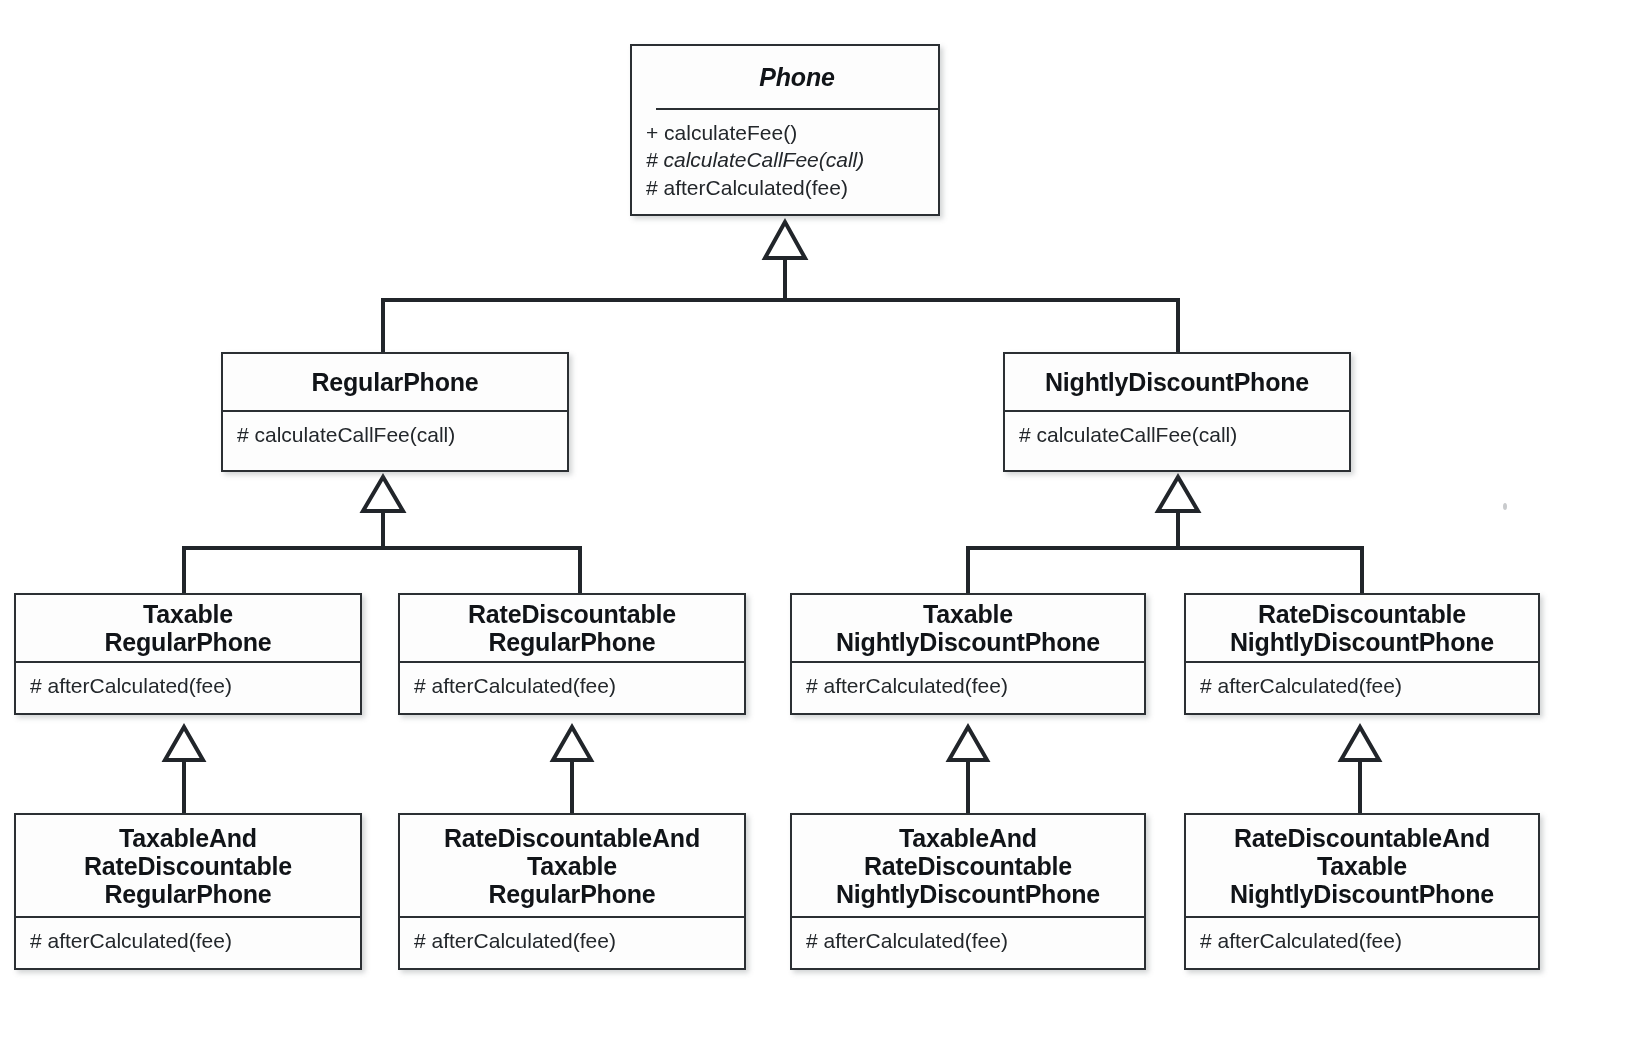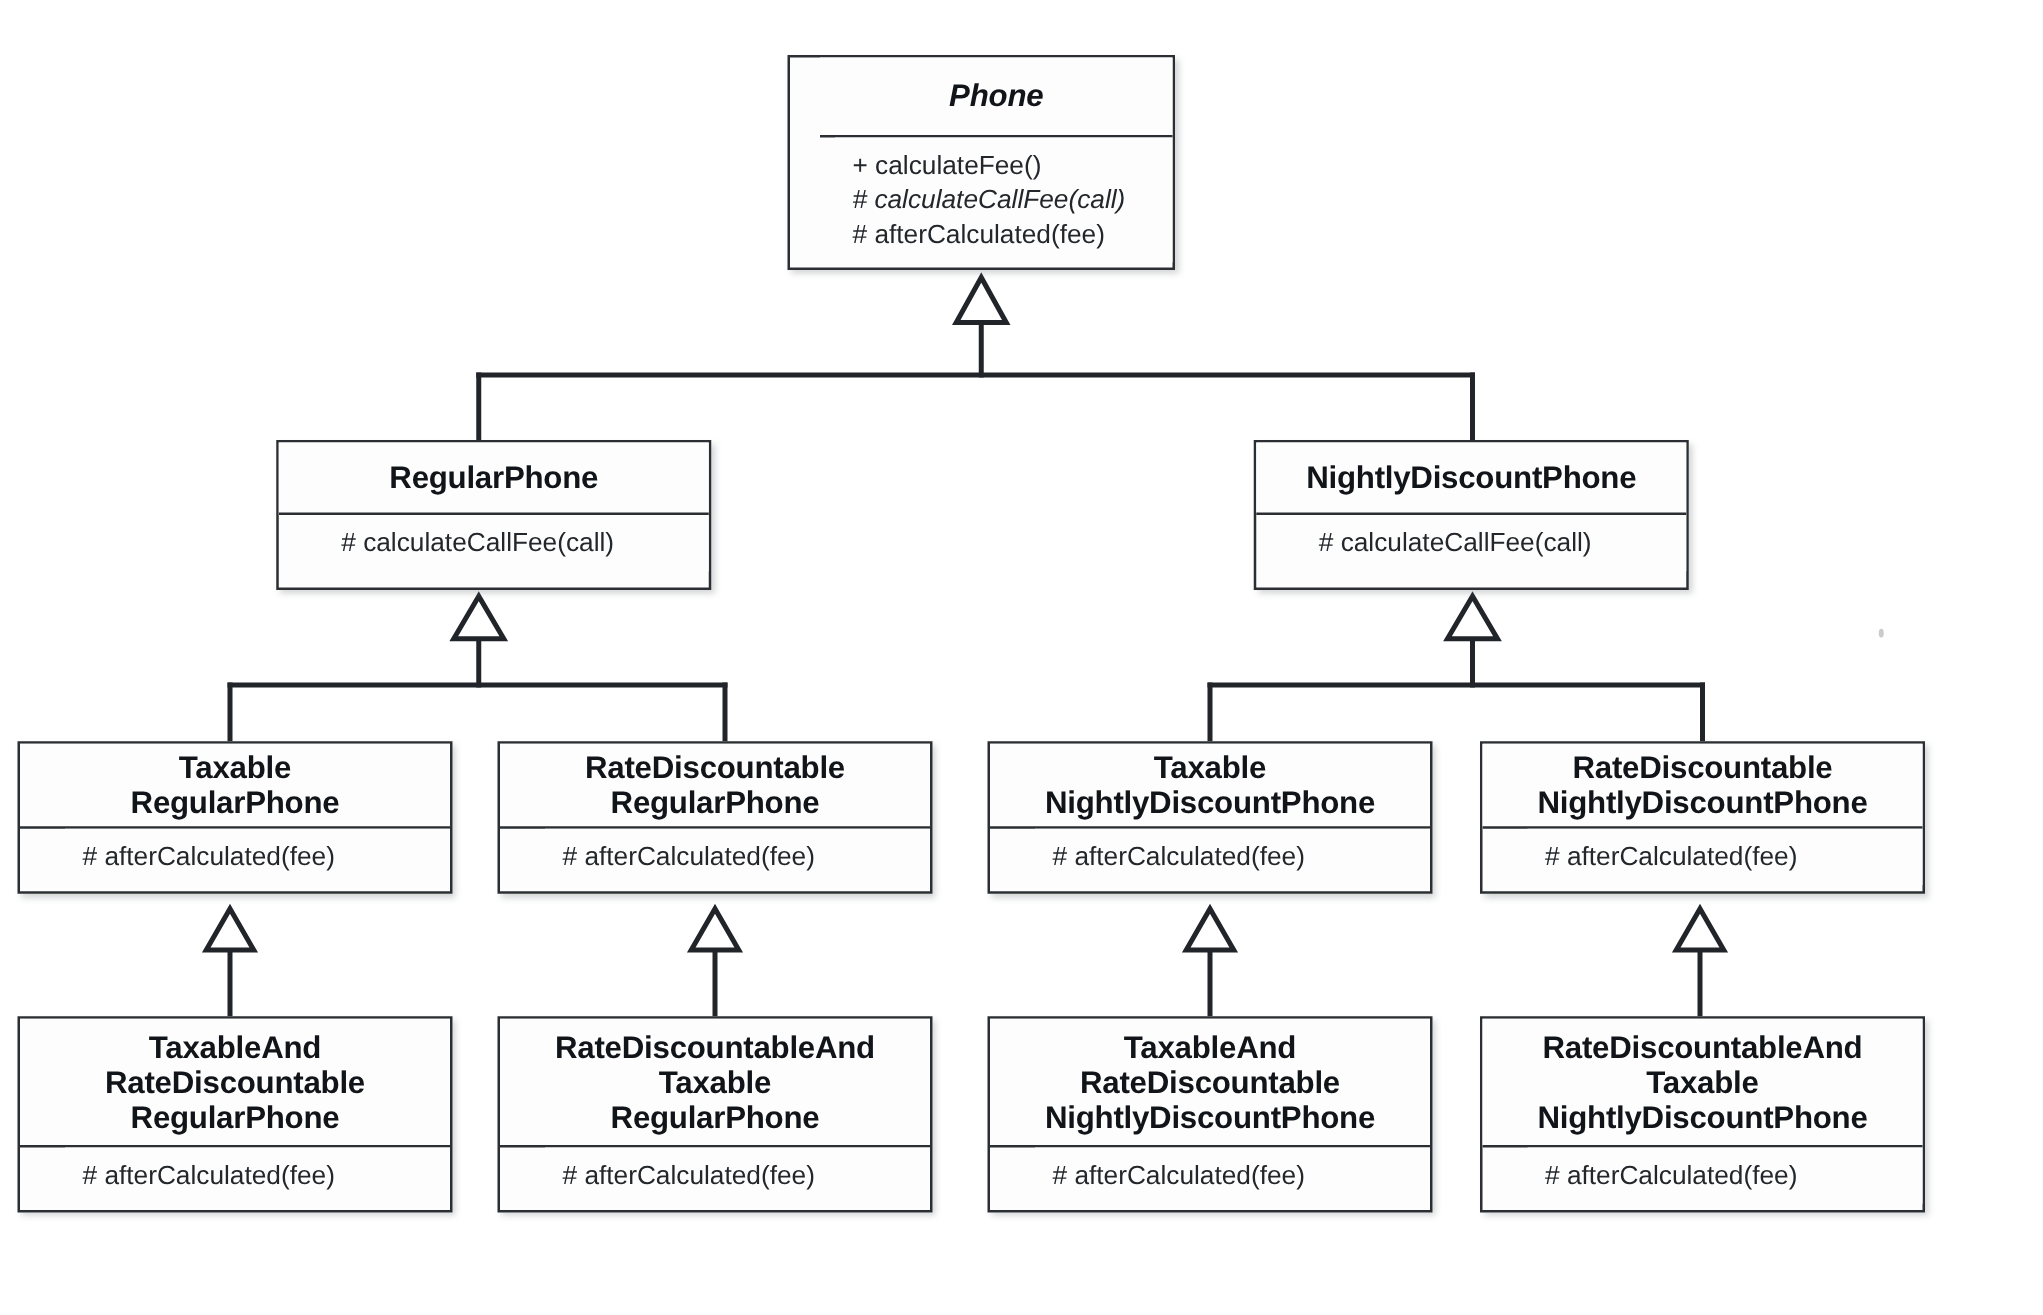--- a/index.html
+++ b/index.html
@@ -56,21 +56,20 @@
     margin-left: 24px;
   }
   .uml-title .tline {
     display: block;
     white-space: nowrap;
   }
   .uml-ops {
     box-sizing: border-box;
     padding: 9px 12px 9px 14px;
     background: #fdfdfd;
-    margin-left: 36px;
   }
   .op {
     font-size: 21px;
     line-height: 1.30;
     white-space: nowrap;
     color: #23272b;
   }
   .op.abstract-op {
     font-style: italic;
   }

